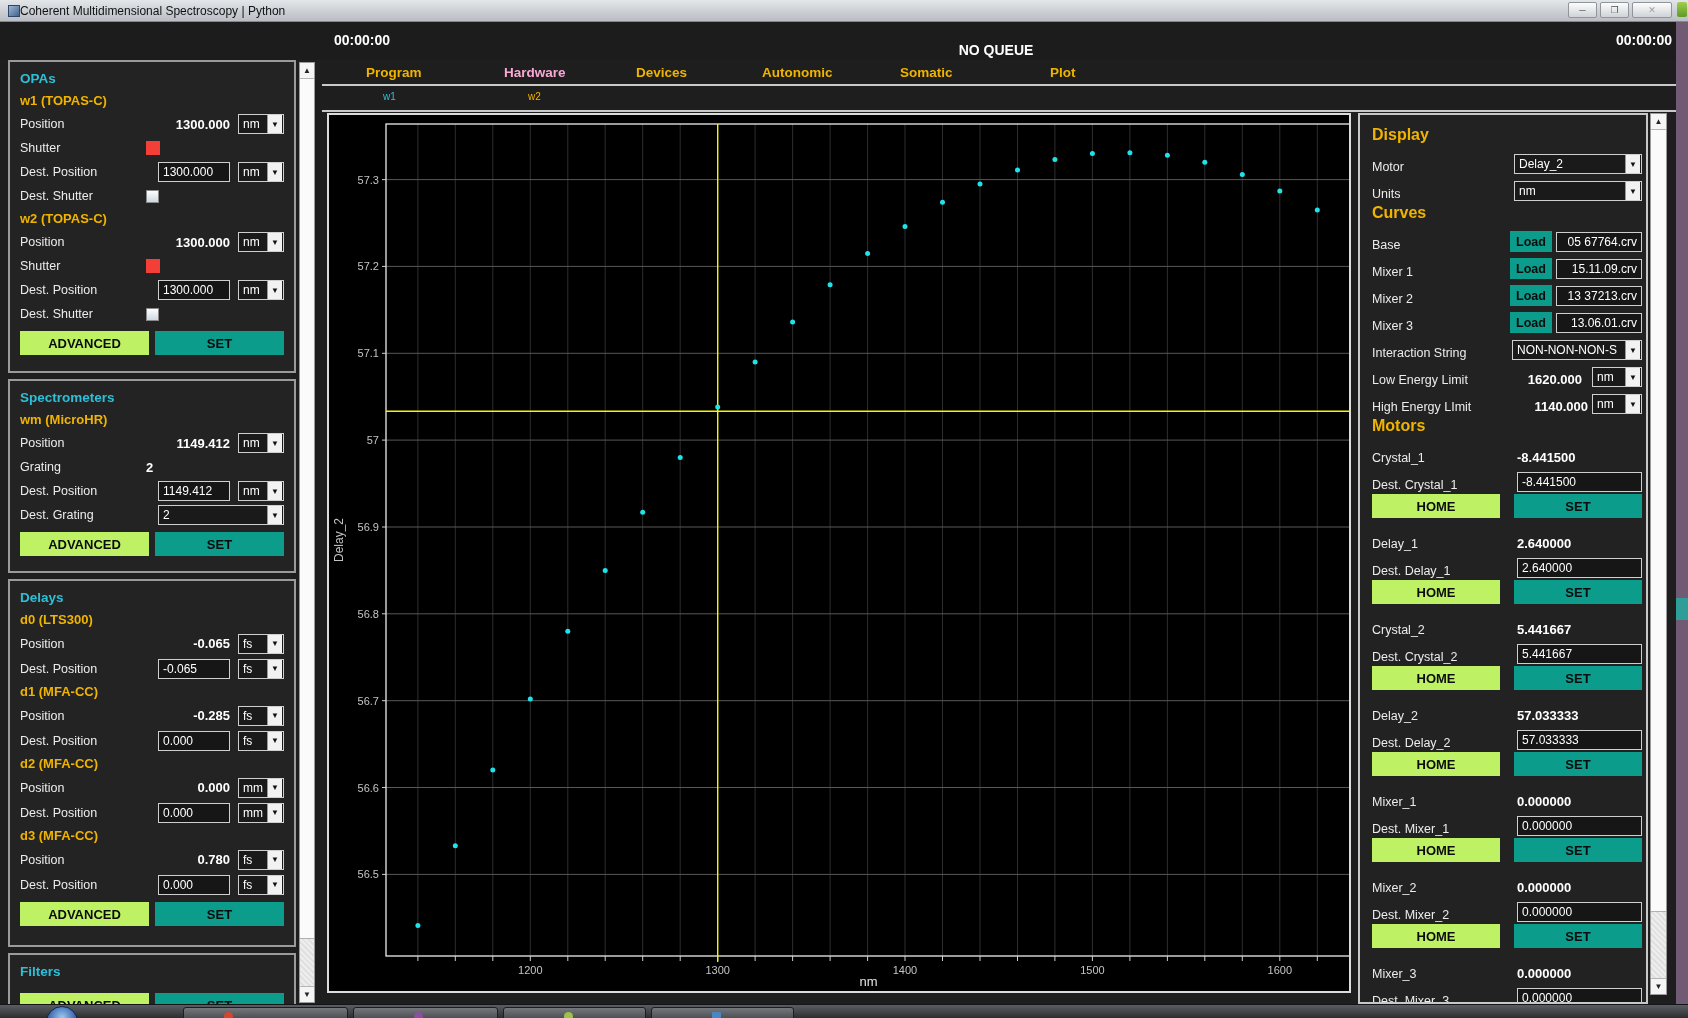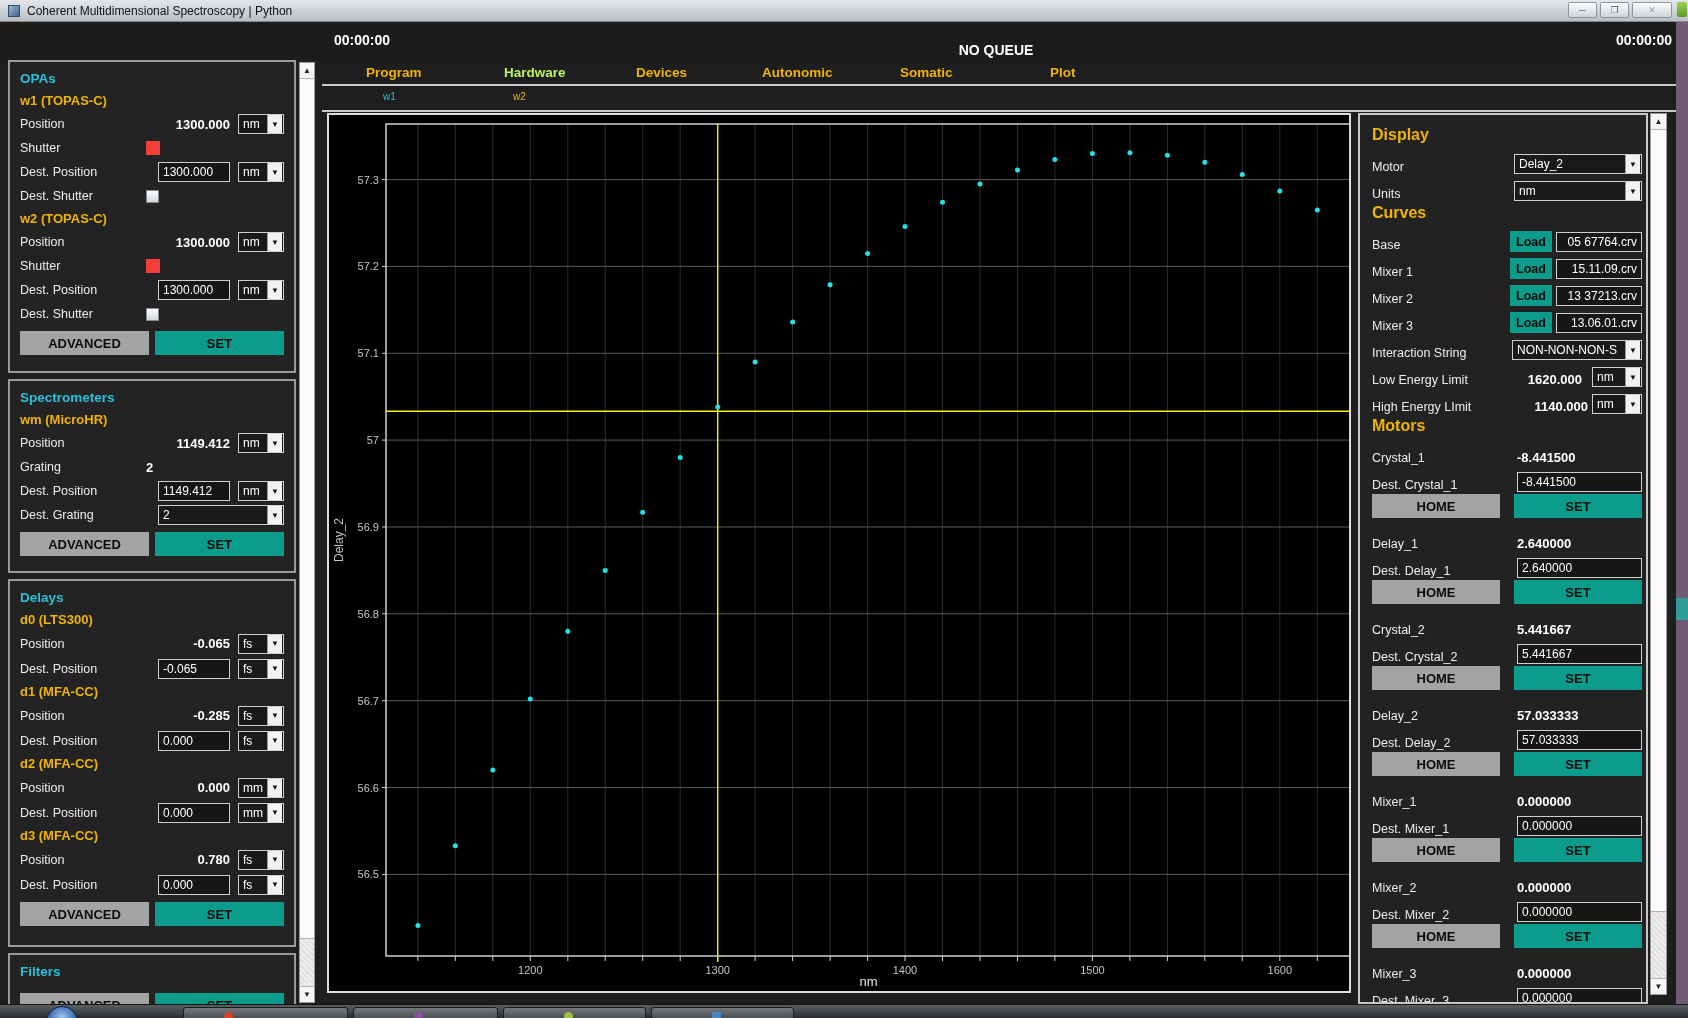--- a/index.html
+++ b/index.html
@@ -8,40 +8,40 @@
     font-family: "Liberation Sans", sans-serif;
     background:#1e1e1e; position:relative; overflow:hidden;
     color:#e8e8e8; font-size:12px;
   }
   
   #titlebar { position:absolute; left:0; top:0; width:1688px; height:22px;
     background:linear-gradient(#e3e6e9,#b9bec4); border-bottom:1px solid #84888d;
     display:flex; align-items:center; }
   #app-icon { width:12px; height:12px; margin-left:8px;
     background:linear-gradient(135deg,#9fb6d4,#41628f); border:1px solid #2e4668; }
-  #title-text { color:#111; font-size:12px; margin-left:7px; }
+  #title-text { color:#111; font-size:12px; }
   #win-controls { position:absolute; right:16px; top:2px; display:flex; gap:3px; }
   .win-btn { width:29px; height:16px; border:1px solid #8f959b; border-radius:2px;
     background:linear-gradient(#fdfdfd,#cfd3d7); color:#4a4f55; font-size:9px;
     display:flex; align-items:center; justify-content:center; }
   .win-btn.close { width:40px; color:#9aa0a6; }
   #corner-icon { position:absolute; right:1px; top:2px; width:10px; height:15px;
     background:linear-gradient(#9fd04c,#5c9a28); border-radius:2px; }
   
   #topband { position:absolute; left:0; top:22px; width:1688px; height:38px; background:#1c1c1c; }
   #shutdown { position:absolute; left:10px; top:6px; width:281px; height:29px;
     background:#f23d3a; color:#0a0a0a; font-weight:bold; font-size:14px;
     display:flex; align-items:center; justify-content:center; letter-spacing:.5px; }
   #timer-left  { position:absolute; left:334px; top:10px; font-weight:bold; font-size:14px; color:#fff; }
   #queue-status{ position:absolute; left:846px; top:10px; width:300px; text-align:center;
     font-weight:bold; font-size:14px; color:#fff;margin-top:10px; }
   #timer-right { position:absolute; right:16px; top:10px; font-weight:bold; font-size:14px; color:#fff; }
   
   .tab { position:absolute; top:65px; font-weight:bold; font-size:13.5px; color:#f0b400; }
-  .tab.active { color:#bef264;padding-left:6px; }
+  .tab.active { color:#f9a8d4;padding-left:6px; }
   .subtab { position:absolute; top:91px; font-weight:normal; font-size:10px; color:#f0b400; }
   .subtab.active { color:#2cc0d8; }
   .hline { position:absolute; height:2px; background:#c9c9c9; }
   
   #left-panel { position:absolute; left:8px; top:60px; width:288px; height:944px; overflow:hidden; }
   .pbox { border:2px solid #9a9a9a; background:#232323; padding:6px 10px; margin-bottom:6px; overflow:hidden; }
   .sec-hdr { color:#2cc0d8; font-weight:bold; font-size:13.5px; height:22px; line-height:22px; }
   .dev-hdr { color:#f0b400; font-weight:bold; font-size:13px; height:22px; line-height:22px; }
   .row { display:flex; align-items:center; height:24px; }
   .row.h25 { height:25px; }
@@ -59,21 +59,21 @@
   .dd .dd-btn { width:15px; height:18px; flex:0 0 15px; background:#f2f2f2; color:#111;
     display:flex; align-items:center; justify-content:center; font-size:8px;
     border-left:1px solid #999; margin-right:1px; }
   .dd.w46 { width:46px; } .dd.w50 { width:50px; } .dd.w128 { width:128px; } .dd.w130 { width:130px; }
   .redsq { width:14px; height:14px; background:#f24038; }
   .checkbox { width:13px; height:13px; border:1px solid #8a8a8a;
     background:linear-gradient(#fdfdfd,#cdd9e0); }
   .btnrow { display:flex; gap:6px; margin-top:5px; height:24px; }
   .btn { flex:1; display:flex; align-items:center; justify-content:center;
     font-weight:bold; font-size:13px; color:#0c0c0c; }
-  .btn.yellow { background:#a3a3a3; }
+  .btn.yellow { background:#bef264; }
   .btn.teal { background:#0b9c8c; }
   
   .scrollbar { position:absolute; display:flex; flex-direction:column; background:#e9e9e9;
     border:1px solid #9a9a9a; }
   .sb-btn { height:16px; background:#f5f5f5; border-bottom:1px solid #b5b5b5; color:#222;
     font-size:8px; display:flex; align-items:center; justify-content:center; flex:0 0 16px; }
   .sb-btn.bottom { border-top:1px solid #b5b5b5; border-bottom:none; }
   .sb-thumb { background:#fbfbfb; border-bottom:1px solid #b0b0b0; }
   .sb-track { flex:1; background:repeating-linear-gradient(45deg,#ededed 0 2px,#e0e0e0 2px 4px); }
   #left-scroll { left:299px; top:62px; width:16px; height:941px; }
@@ -123,21 +123,21 @@
 </div>
 
 <span class="tab" style="left:366px">Program</span>
 <span class="tab active" style="left:498px">Hardware</span>
 <span class="tab" style="left:636px">Devices</span>
 <span class="tab" style="left:762px">Autonomic</span>
 <span class="tab" style="left:900px">Somatic</span>
 <span class="tab" style="left:1050px">Plot</span>
 <div class="hline" style="left:322px; top:84px; width:1360px;"></div>
 <span class="subtab active" style="left:383px">w1</span>
-<span class="subtab" style="left:513px">w2</span>
+<span class="subtab" style="left:528px">w2</span>
 <div class="hline" style="left:322px; top:110px; width:1360px;"></div>
 
 <div id="left-panel">
 
   <div class="pbox" style="height:313px">
     <div class="sec-hdr">OPAs</div>
     <div class="dev-hdr">w1 (TOPAS-C)</div>
     <div class="row">
       <span class="lbl">Position</span>
       <span class="ctl">

